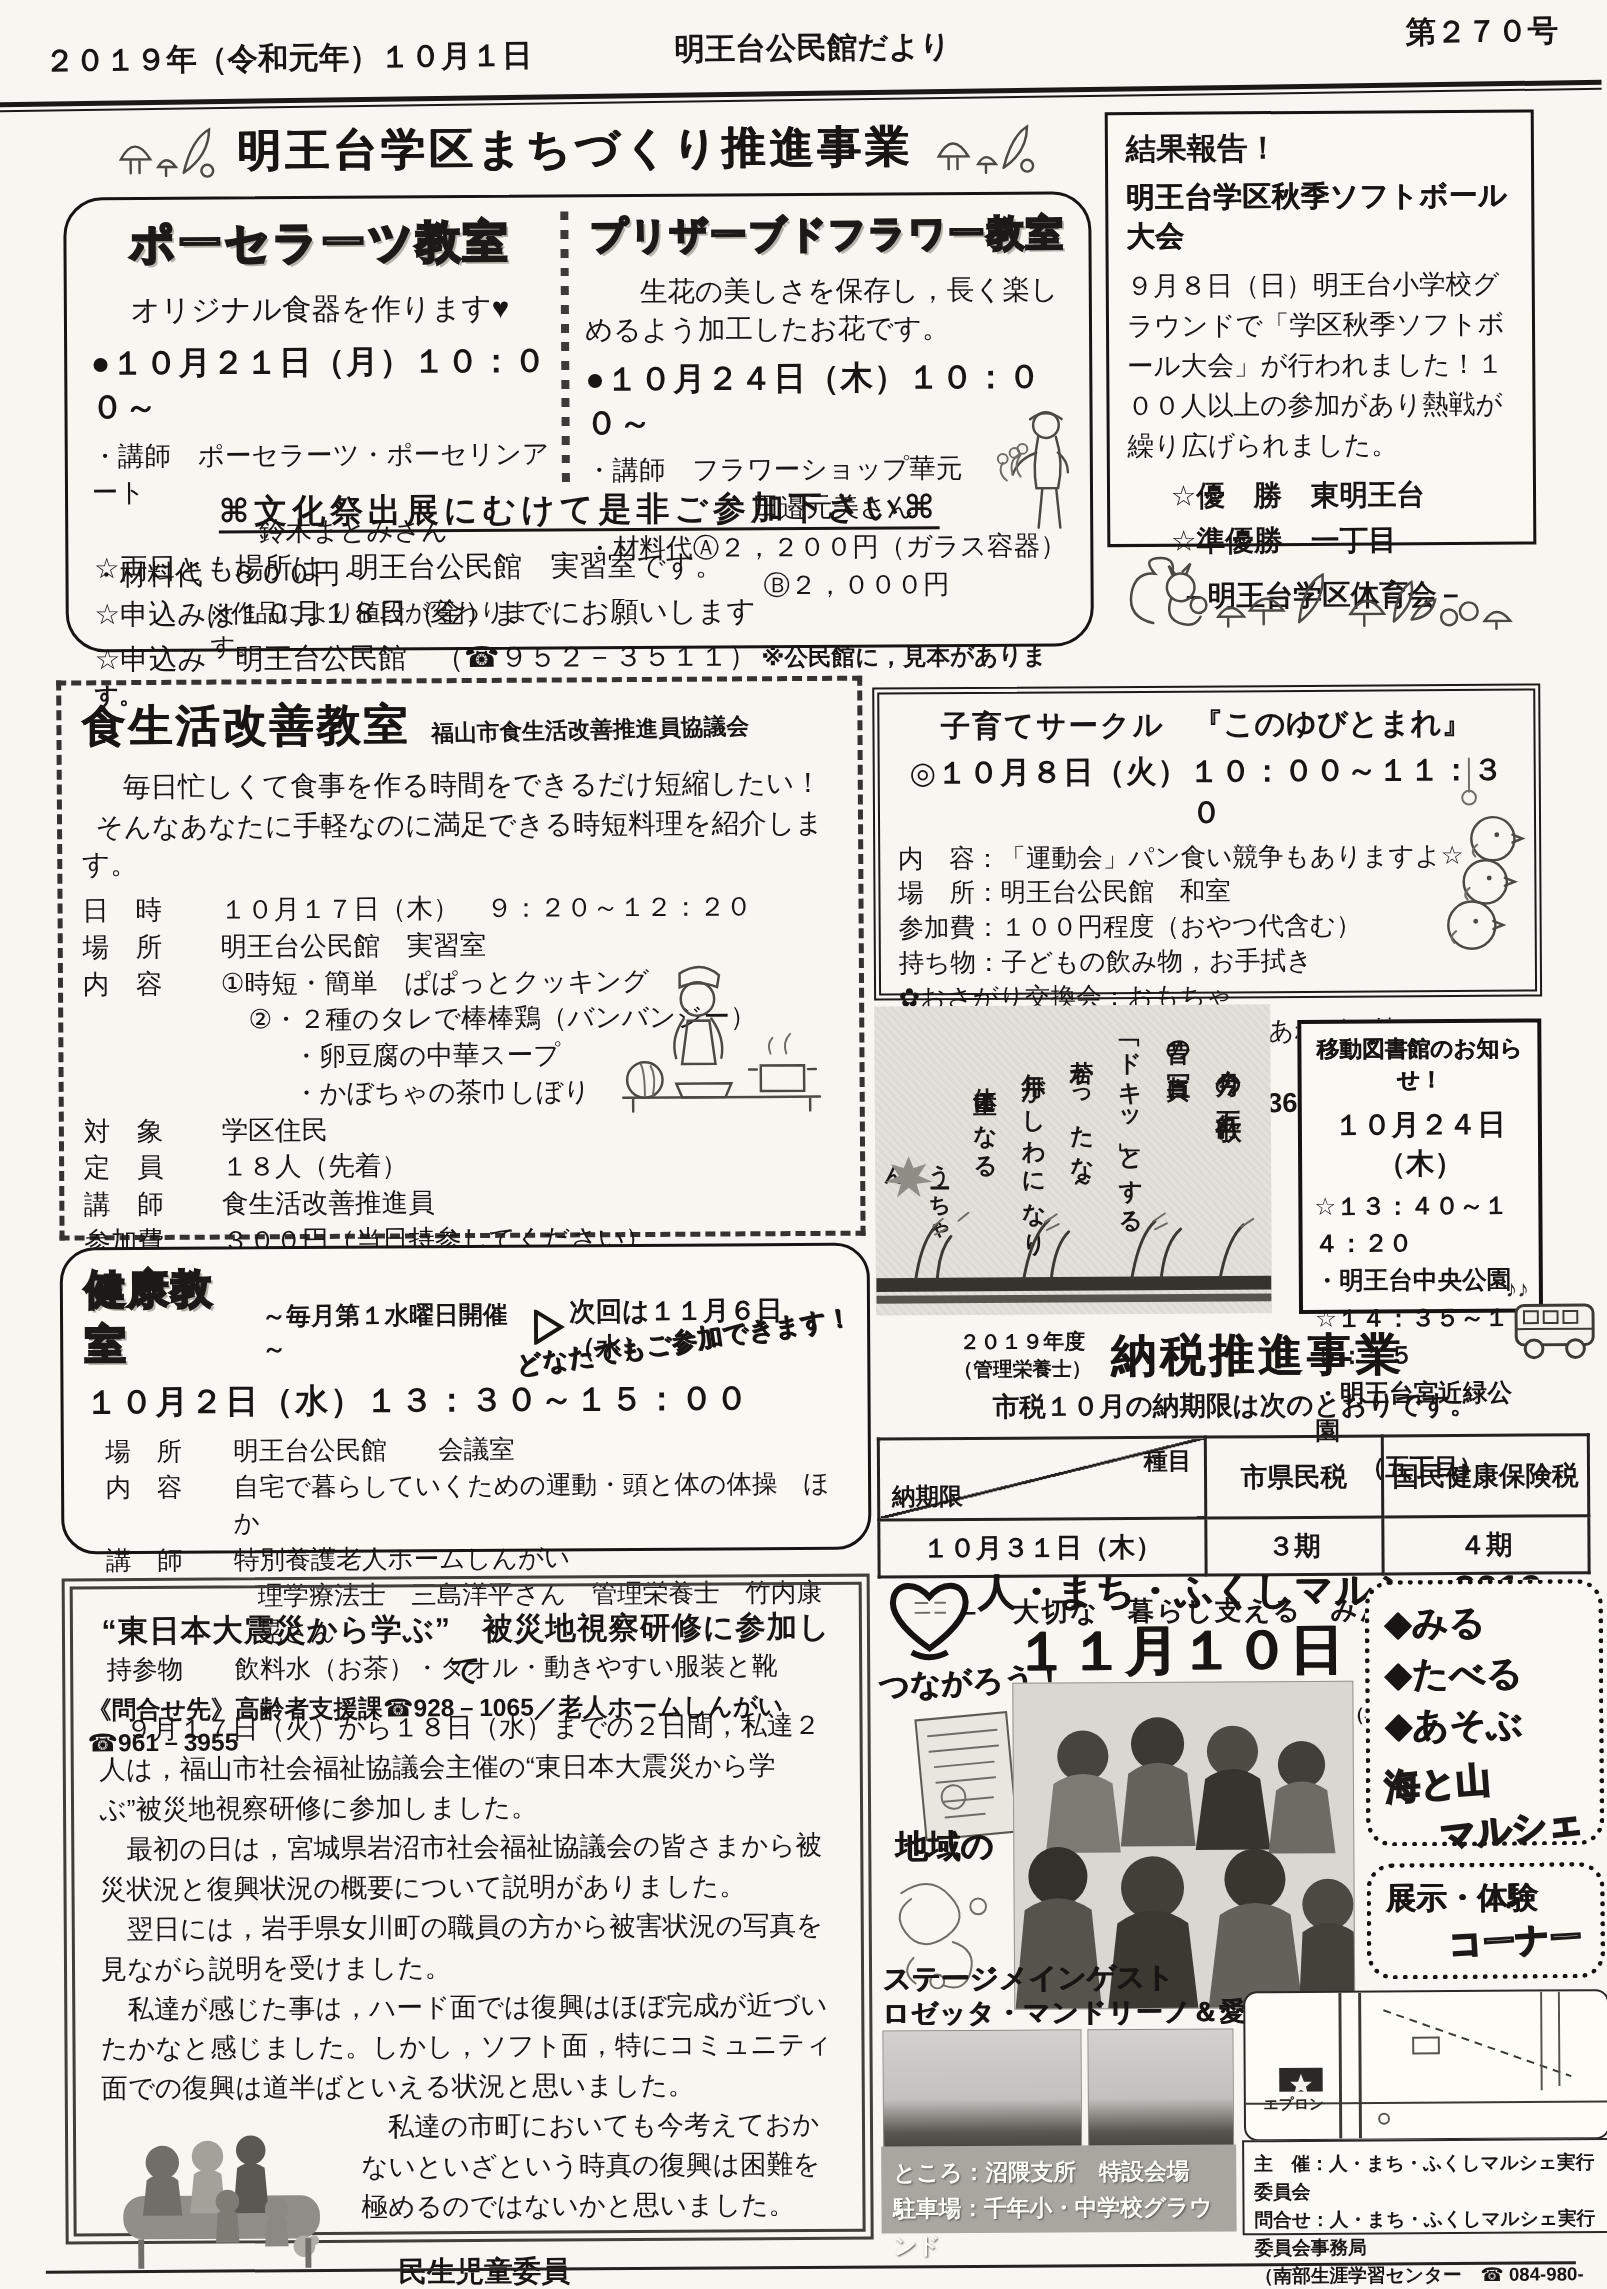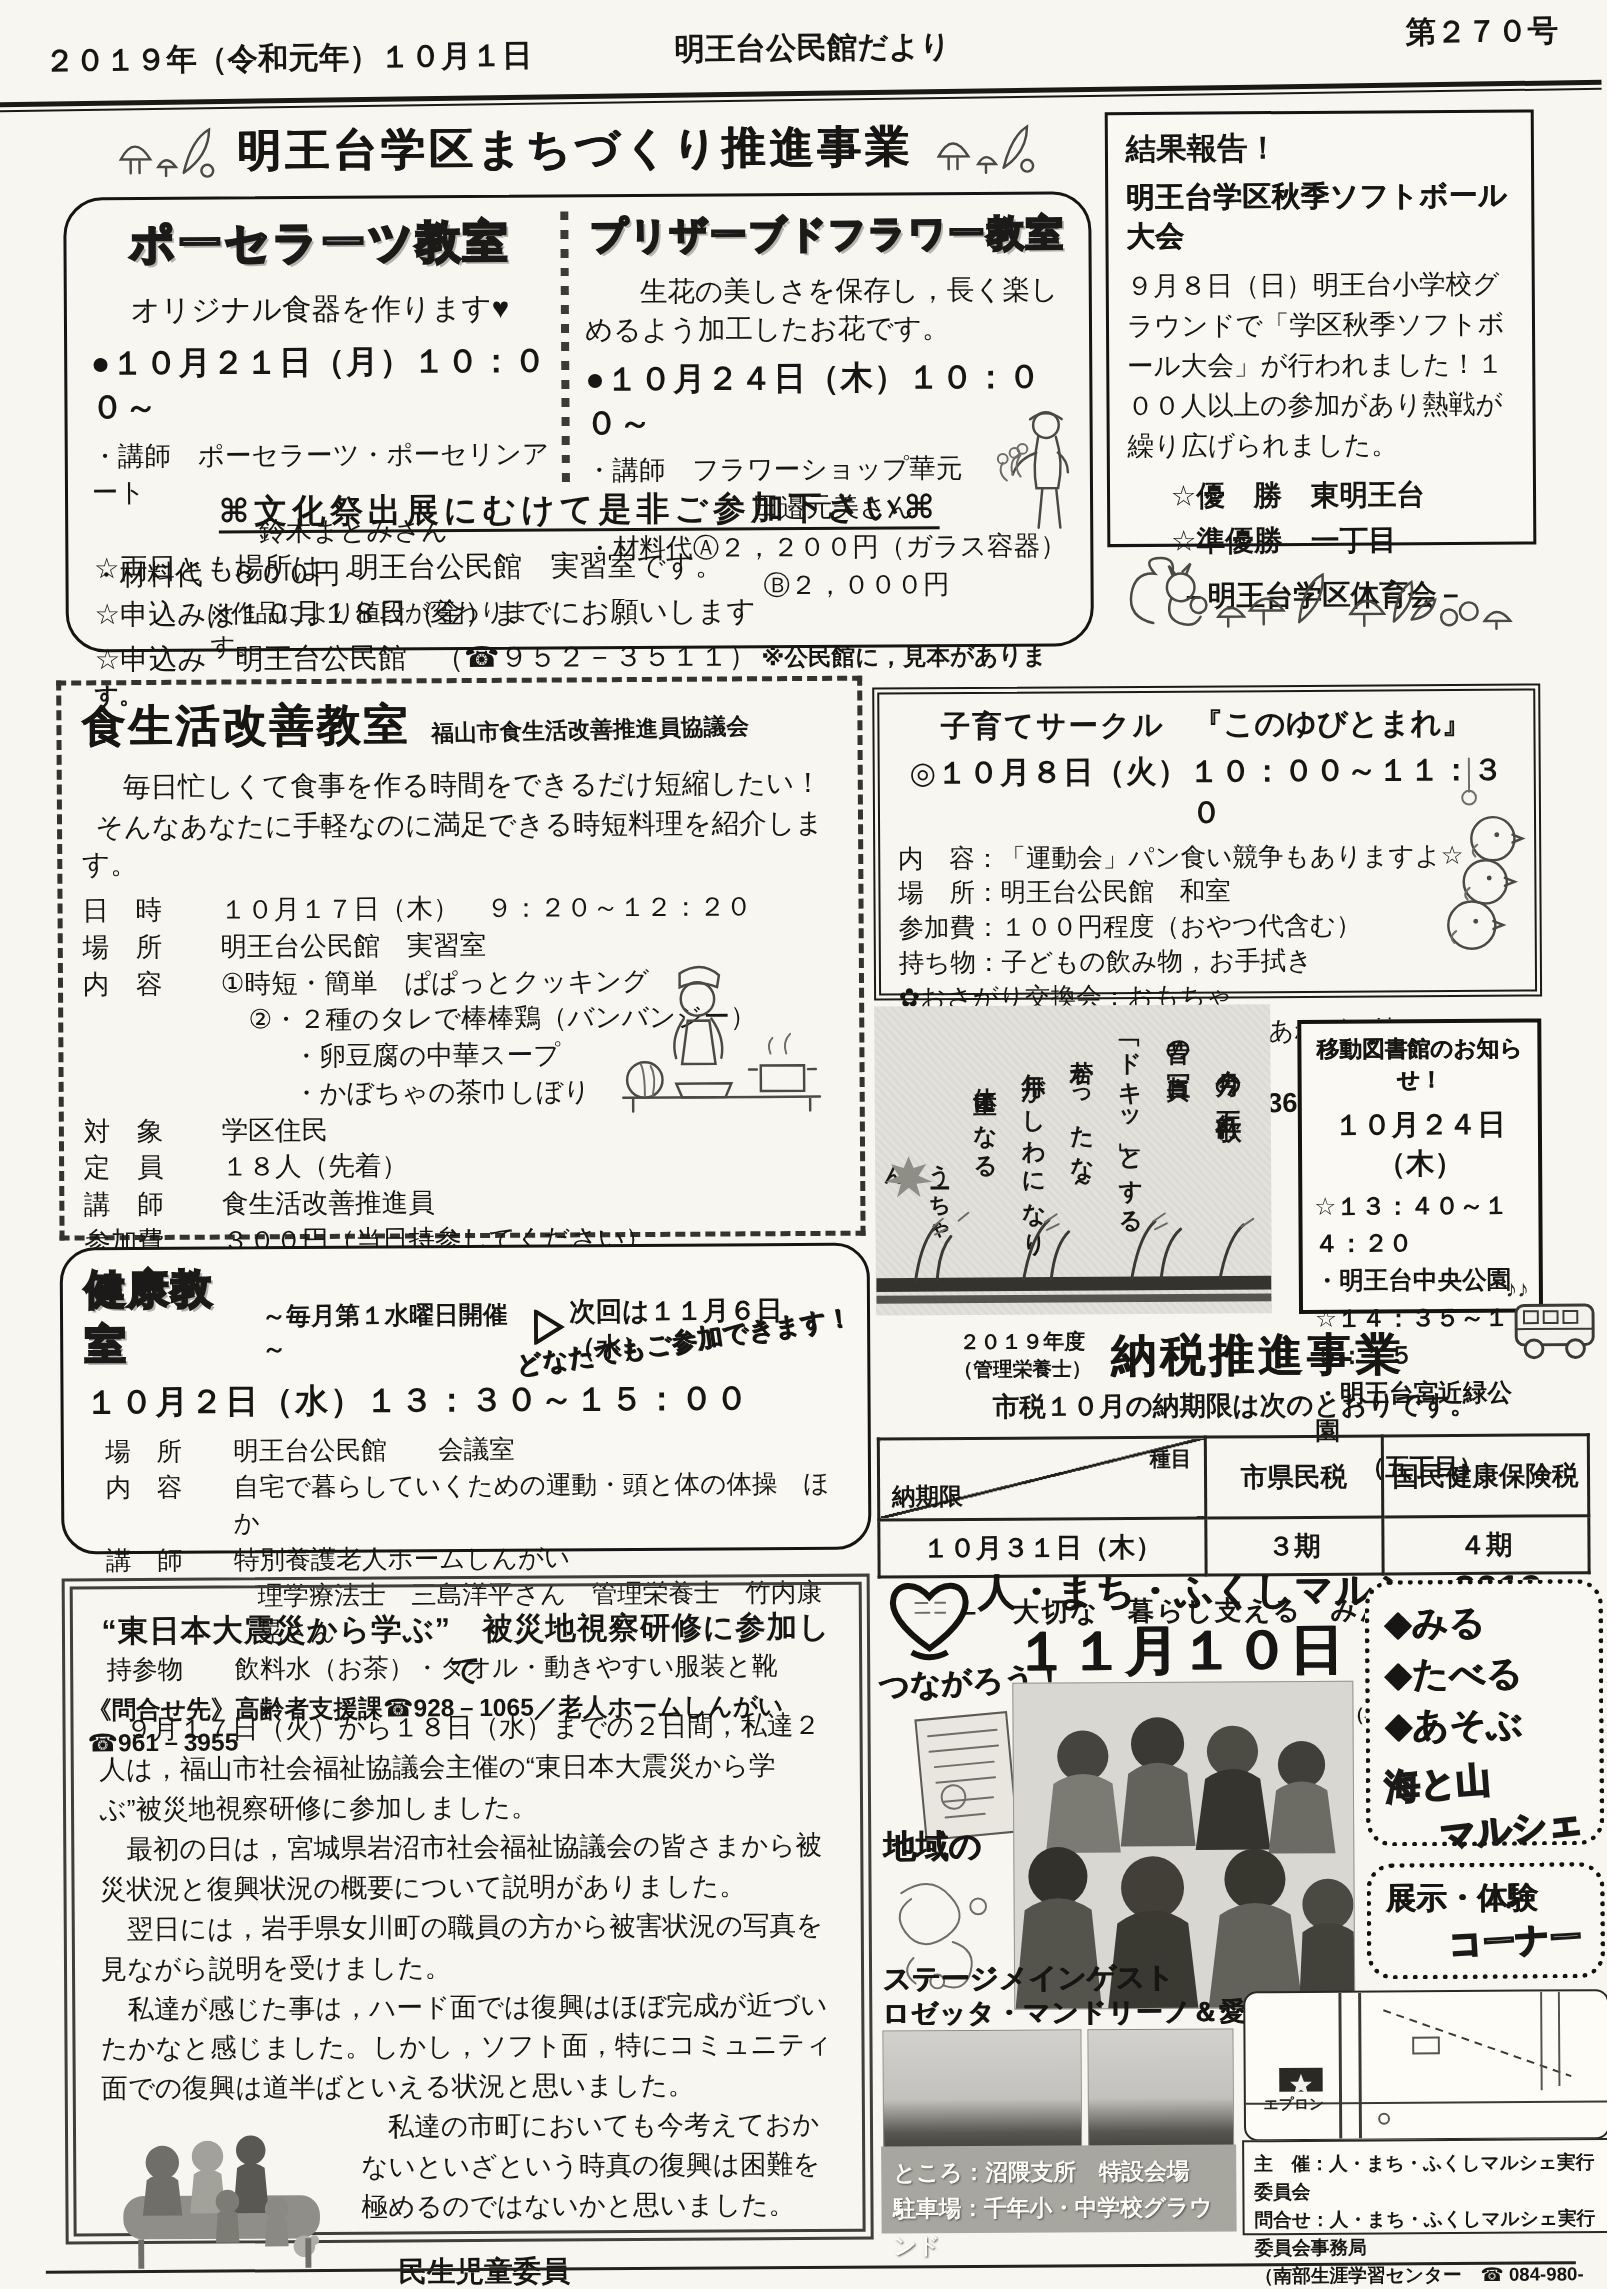--- a/index.html
+++ b/index.html
@@ -350,21 +350,21 @@
         <div class="b7" style="font-size:19.7px;">（管理栄養士）</div>
       </span>
       <span class="b9" style="font-size:45px; letter-spacing:3.9px; text-shadow:1px 0 #171614;">納税推進事業</span>
       <span style="width:108px;"></span>
     </div>
     <div style="font-size:26.6px; font-weight:700; margin:2px 0 0 116px;">市税１０月の納期限は次のとおりです。</div>
     <table class="tax" style="width:713px; margin-top:11.8px; font-size:26.6px;">
       <tbody>
             <tr style="height:81px;">
         <td class="diag" style="width:46%;">
-          <span class="abs" style="top:5.9px; right:11.8px; font-size:21px;">種目</span>
+          <span class="abs" style="top:5.9px; right:11.8px; font-size:24px;">種目</span>
           <span class="abs" style="bottom:5.9px; left:11.8px; font-size:23.6px;">納期限</span>
         </td>
         <td style="width:25%;">市県民税</td>
         <td style="width:29%;">国民健康保険税</td>
       </tr>
       <tr style="height:57px;">
         <td>１０月３１日（木）</td>
         <td>３期</td>
         <td>４期</td>
       </tr>
@@ -422,21 +422,21 @@
       <span class="b9" style="font-size:34px; text-shadow:1px 0 #14130f;">１０時～１５時</span>
       <span class="b7" style="font-size:18.7px;">（小雨決行）</span>
     </div>
     <div class="abs b9" style="left:0; top:95px; font-size:30.5px; transform:rotate(-3deg); text-shadow:1px 0 #14130f;">つながろう！</div>
     <span class="abs" style="left:41px; top:148px; width:93px; height:122px; background:#e8e6de; border:2px solid #5a5952; transform:rotate(-5deg);">
       <svg width="89" height="118" viewBox="0 0 90 120">
         <path class="lt" d="M10 16 h70 M10 32 h70 M14 48 h60 M14 64 h60 M20 84 h50 M20 100 h40"></path>
         <circle class="lt" cx="30" cy="80" r="12"></circle>
       </svg>
     </span>
-    <div class="abs b9" style="left:4px; top:258px; font-size:32.5px; text-shadow:1px 0 #14130f;text-align:right;">地域の</div>
+    <div class="abs b9" style="left:16px; top:258px; font-size:32.5px; text-shadow:1px 0 #14130f;text-align:right;">地域の</div>
     <span class="abs" style="left:3.9px; top:296px;">
       <svg width="126" height="146" viewBox="0 0 128 148">
         <path class="lt" d="M18 30 q30 -20 50 4 q20 22 -4 40 q-26 18 -42 -4 q-14 -20 6 -34"></path>
         <path class="lt" d="M70 80 q24 8 18 30 q-6 22 -28 14 M30 96 q-14 14 2 26"></path>
         <circle class="lt" cx="96" cy="44" r="8"></circle>
             <circle class="lt" cx="54" cy="120" r="7"></circle>
       </svg>
     </span>
     <div class="abs" style="left:134px; top:116px; width:341px; height:327px; background:#d8d7d1; border:1px solid #95948d; overflow:hidden;">
       <svg width="341" height="327" viewBox="0 0 346 332">

